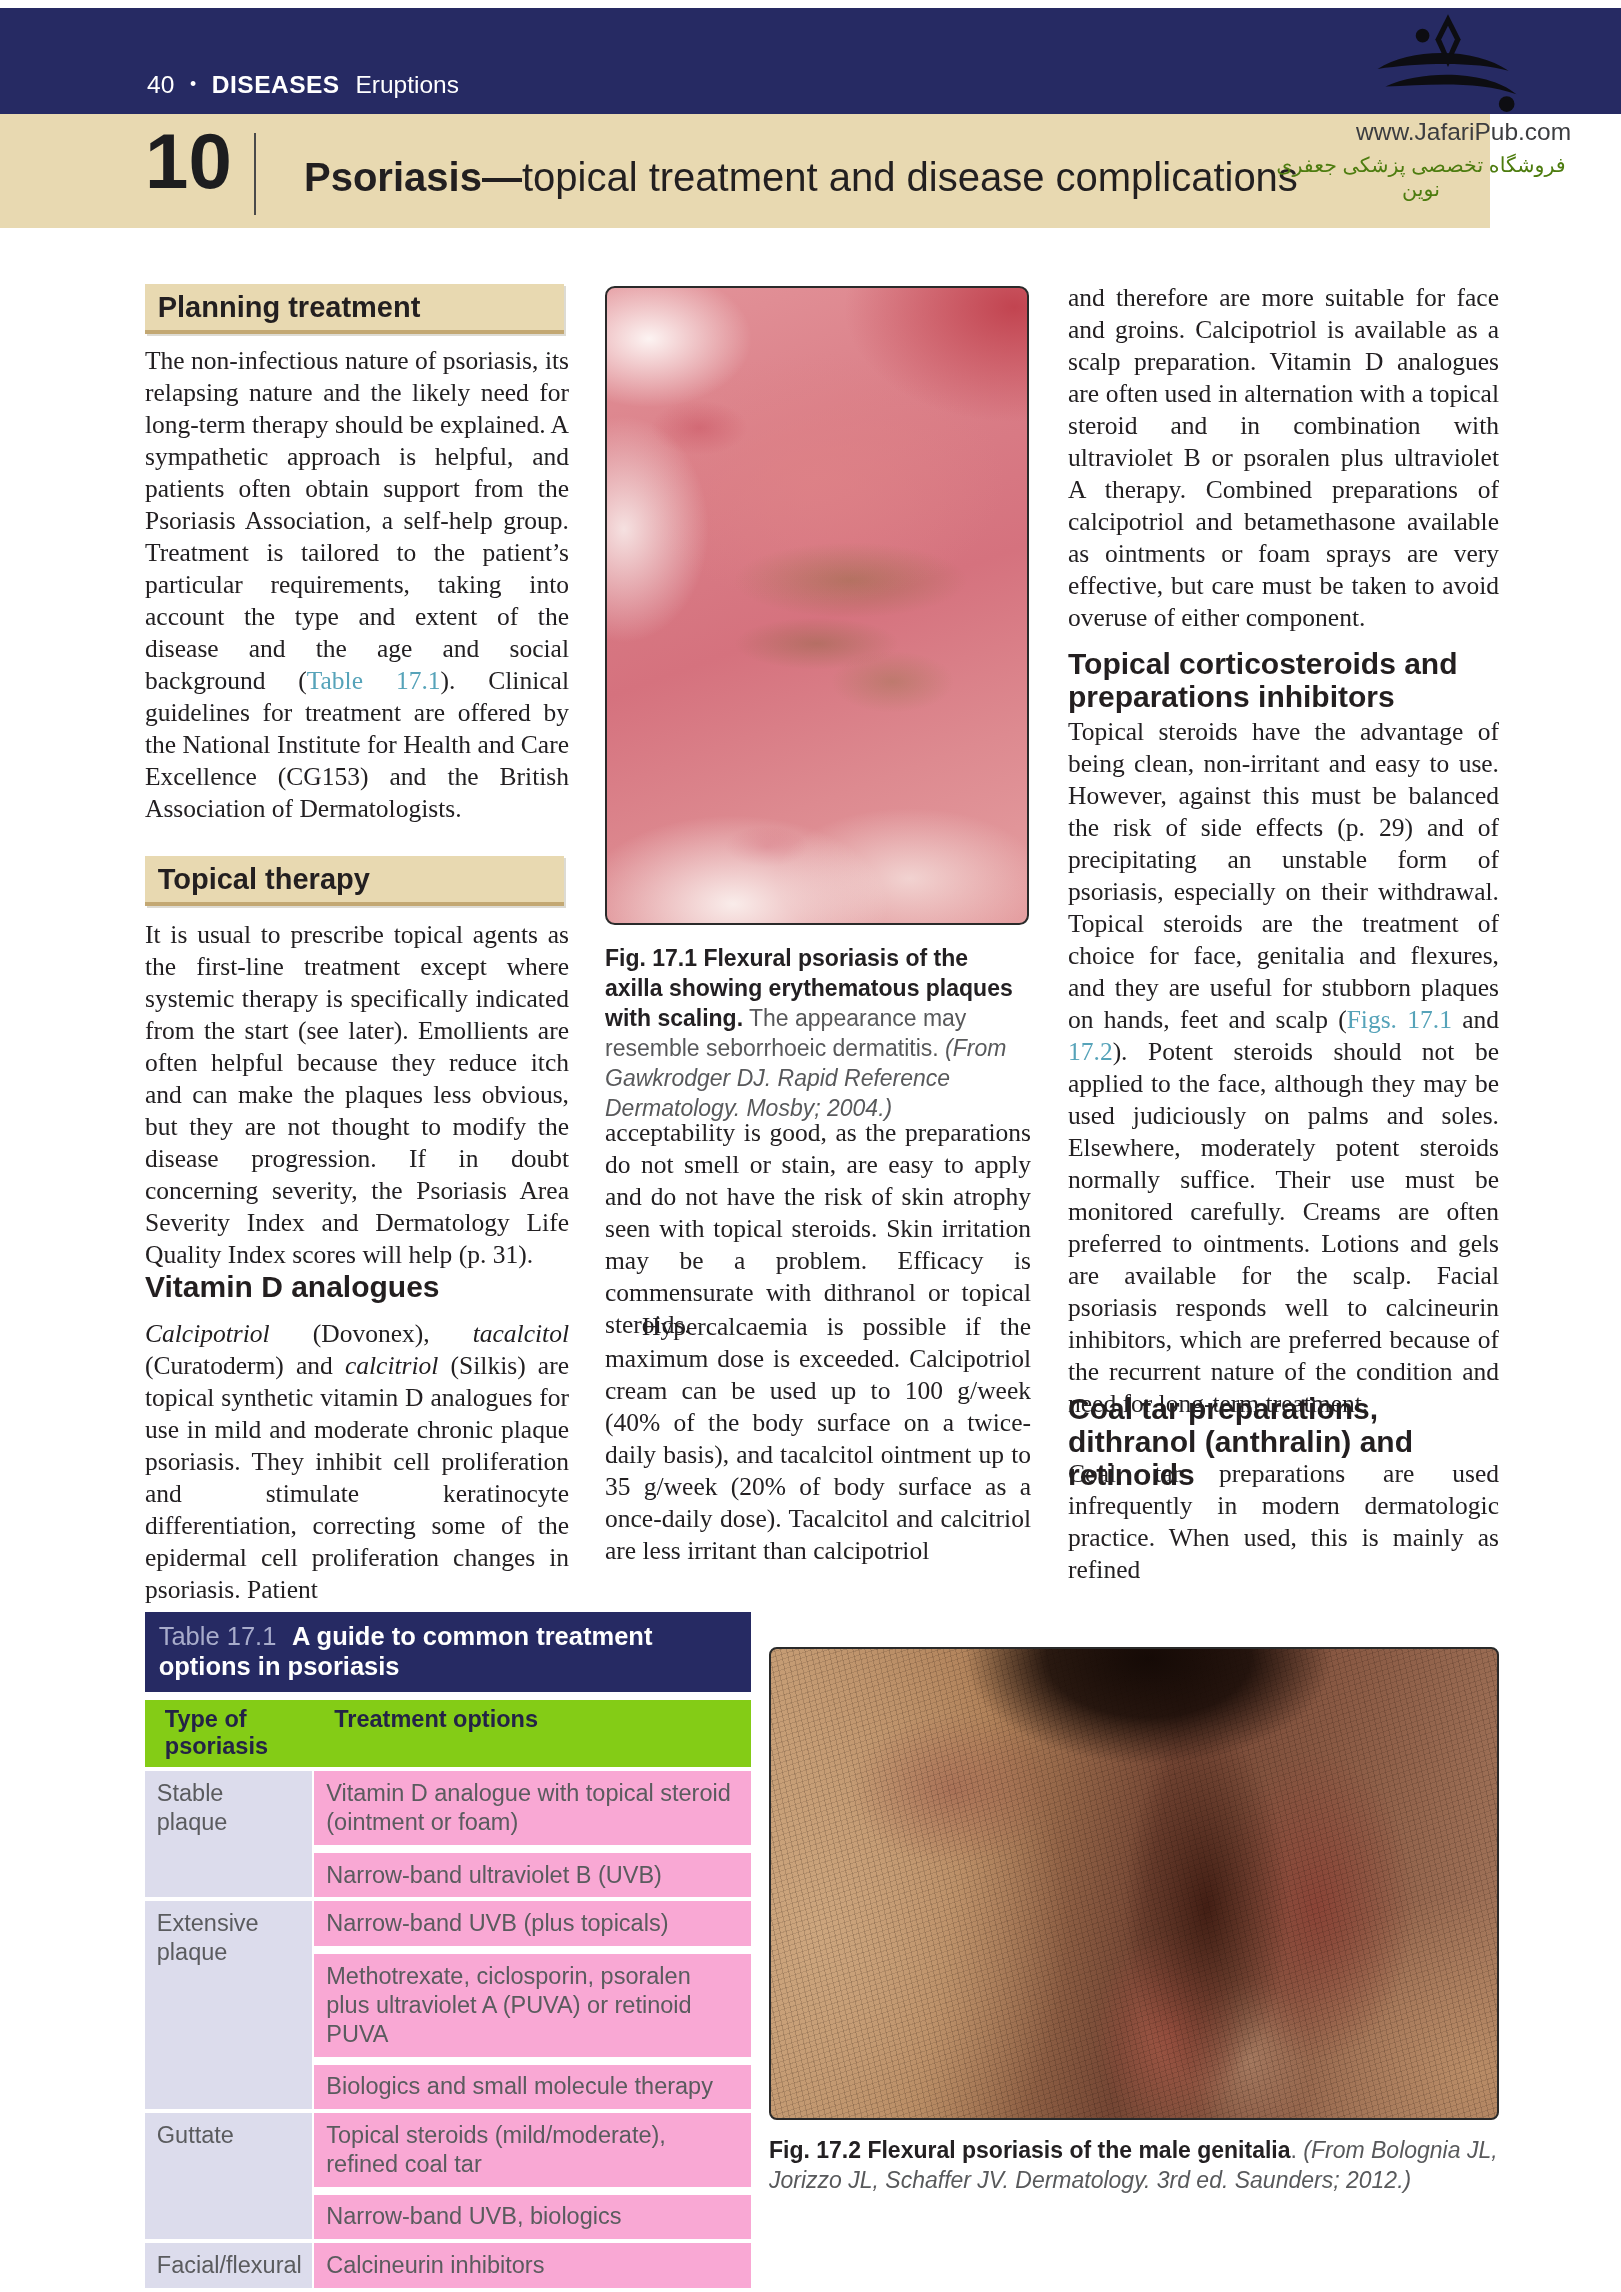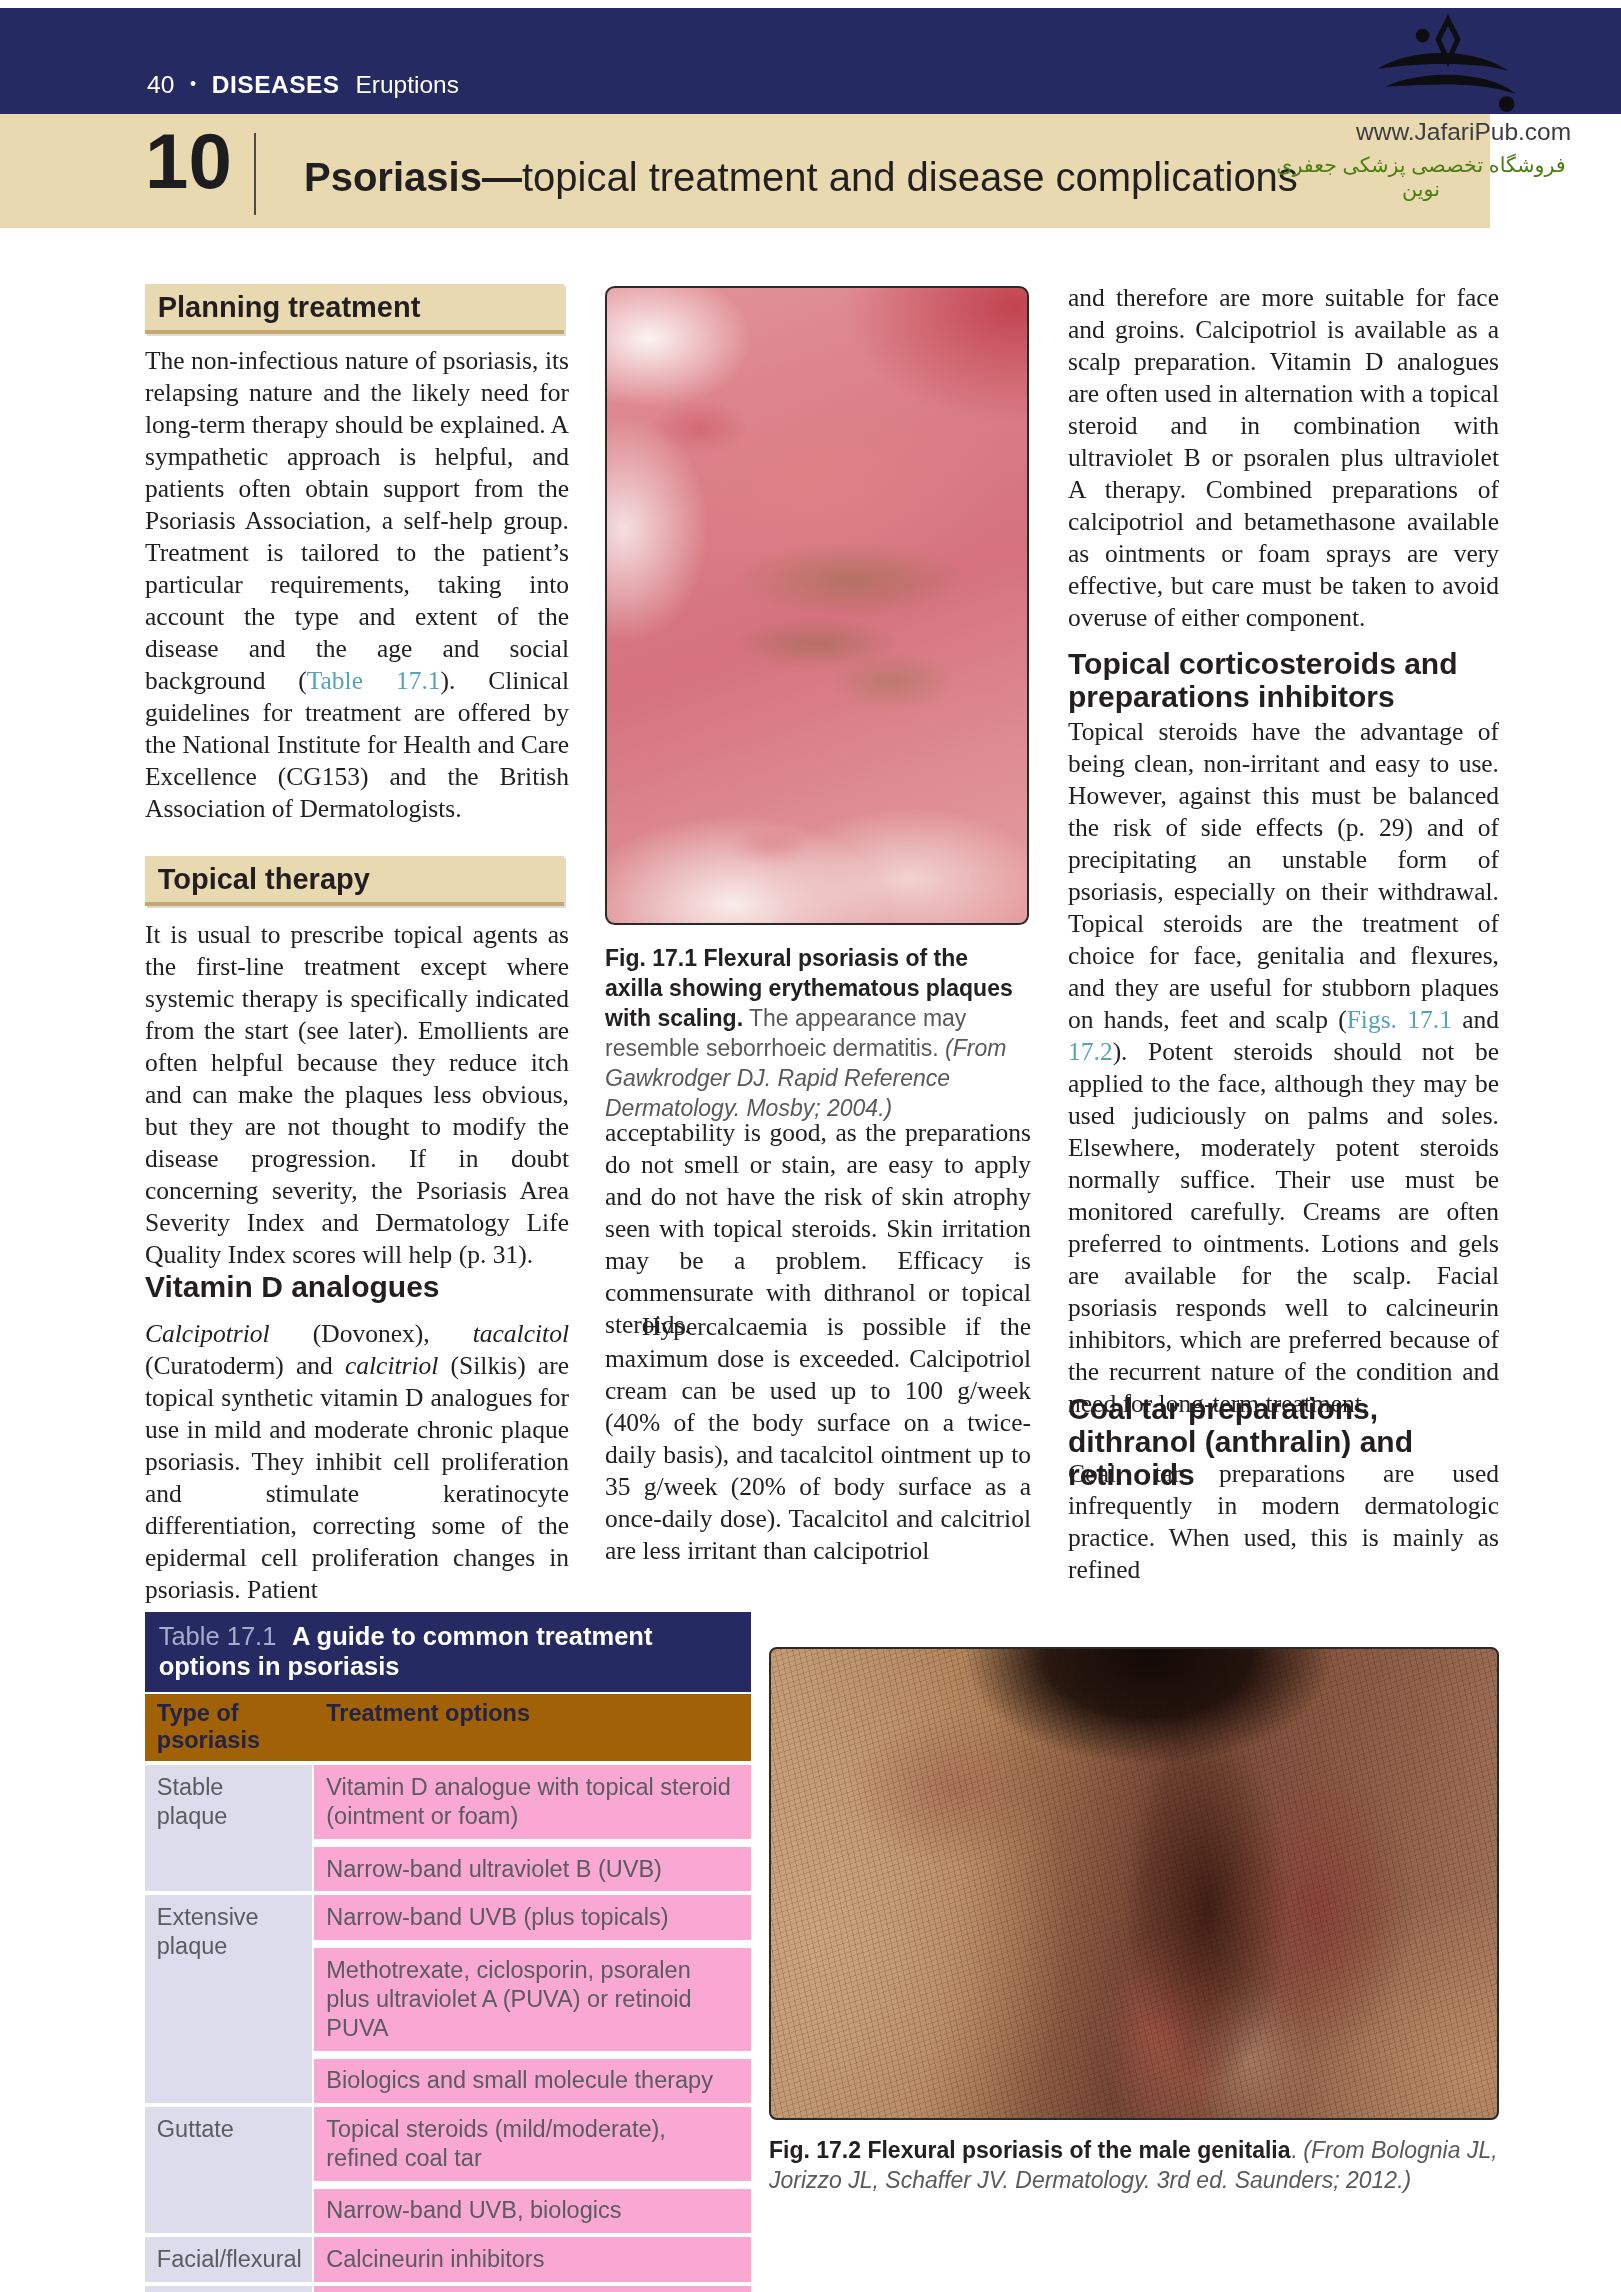--- a/index.html
+++ b/index.html
@@ -75,21 +75,21 @@
   .caption{position:absolute;font-family:"Liberation Sans",sans-serif;font-size:23px;line-height:30px;}
   .cap-b{font-weight:700;color:#232022;}
   .cap-n{color:#58595b;}
   .cap-i{color:#58595b;font-style:italic;}
 
   
   .tbl{position:absolute;left:145px;top:1612px;width:606px;font-family:"Liberation Sans",sans-serif;}
   .tbl-header{background:#262a63;color:#ffffff;padding:8.8px 13.7px 10.8px 13.7px;font-size:25.5px;line-height:30px;}
   .tbl-label{color:#a8accb;font-weight:400;margin-right:15.7px;}
   .tbl-title{font-weight:700;}
-  .tbl-colhead{display:flex;background:#a16207;margin-top:2px;}
+  .tbl-colhead{display:flex;background:#84cc16;margin-top:8px;padding-left:8px;}
   .tbl-colhead .c1{width:143px;padding:6.9px 11.8px;font-weight:700;font-size:23.5px;color:#232346;}
   .tbl-colhead .c2{flex:1;padding:6.9px 11.8px 6.9px 14.7px;font-weight:700;font-size:23.5px;color:#232346;}
   .tgroup{display:flex;margin-top:3.9px;}
   .ttype{width:143px;background:#dcdcec;padding:7.8px 11.8px;font-size:23.5px;line-height:29px;color:#5a5b5e;}
   .topts{flex:1;margin-left:2.9px;display:flex;flex-direction:column;}
   .topt{background:#f9a8d4;padding:7.8px 11.8px;font-size:23.5px;line-height:29px;color:#5a5b5e;flex:1;}
   .topt + .topt{margin-top:8px;}
 </style>
 </head>
 <body>

